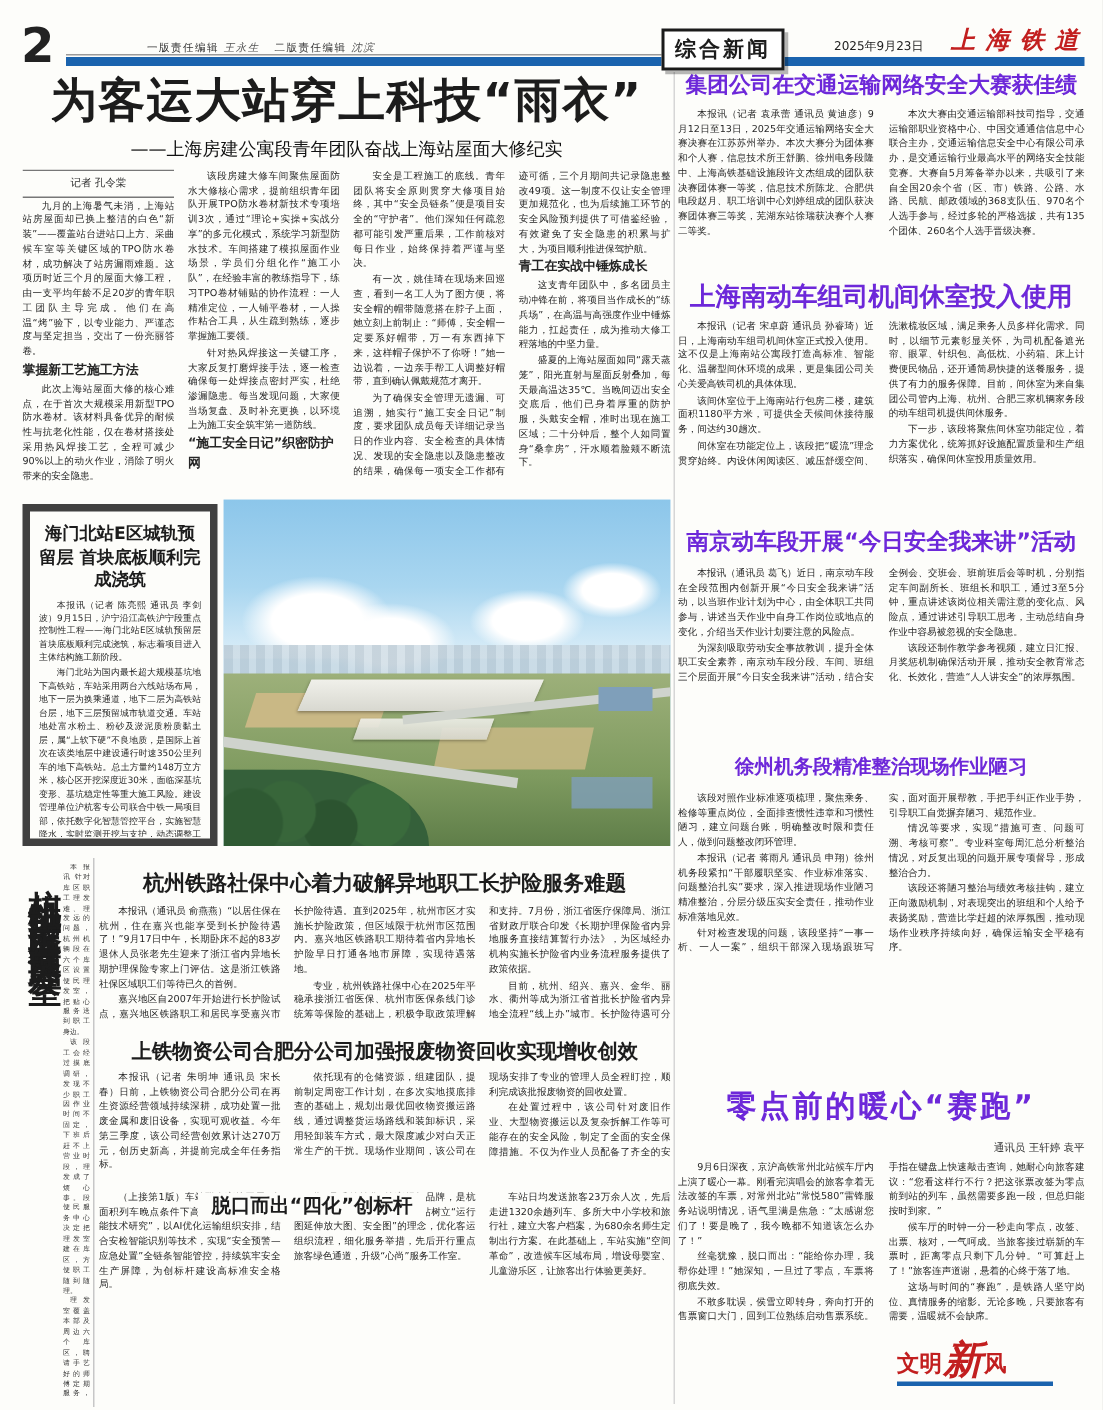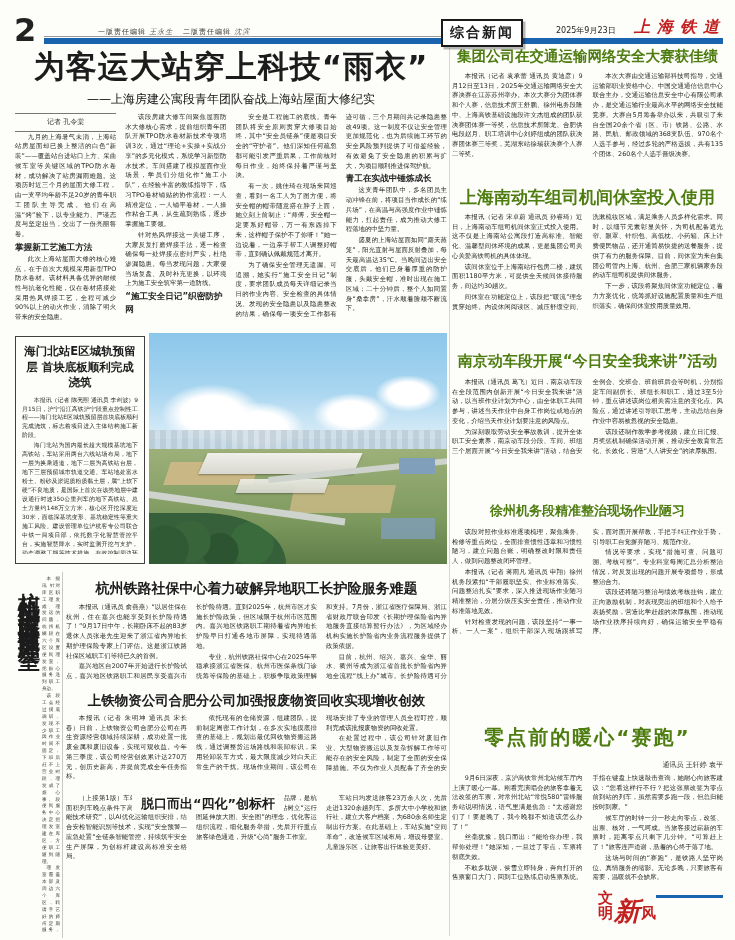--- a/index.html
+++ b/index.html
@@ -21,21 +21,21 @@
   
   #main-title{left:15px;top:46px;width:432px;text-align:center;font-size:31px;font-weight:bold;letter-spacing:1px;}
   #main-sub{left:15px;top:91px;width:432px;text-align:center;font-size:12px;color:#111;}
   .bodytext{font-size:6.4px;line-height:1.52;text-align:justify;color:#262626;overflow:hidden;}
   .bodytext p{margin:0 0 1px 0;text-indent:2em;}
   .sec-h{text-align:left;font-weight:bold;font-size:8.6px;margin:6px 0 4px 0;text-indent:0 !important;}
   .byline-box{border-top:1px solid #777;border-bottom:1px solid #777;text-align:center;
      font-size:7px;padding:3px 0;margin:0 4px 5px 4px;text-indent:0 !important;color:#333;}
   #main-body{left:15px;top:113px;width:432px;height:216px;column-count:4;column-gap:9px;}
   
-  #leftbox{left:15px;top:336px;width:130px;height:228px;border:1px solid #404040;box-sizing:border-box;
+  #leftbox{left:15px;top:336px;width:130px;height:228px;border:5px solid #404040;box-sizing:border-box;
      padding:7px 6px 5px 6px;background:#fdfdfa;}
   #leftbox h2{margin:0 0 5px 0;font-size:11.5px;line-height:1.35;text-align:center;}
   #leftbox .bodytext{font-size:5.9px;height:158px;}
   
   #photo{left:149px;top:333px;width:298px;height:231px;overflow:hidden;background:#bfe0f2;}
   .sky{position:absolute;left:0;top:0;width:100%;height:46%;
      background:linear-gradient(#8cc6ea 0%,#a9d6f0 55%,#dceef8 100%);}
   .cloud{position:absolute;background:radial-gradient(closest-side,#ffffff 60%,rgba(255,255,255,0));border-radius:50%;}
   .horizon{position:absolute;left:0;top:42%;width:100%;height:9%;
      background:repeating-linear-gradient(90deg,#b9c9d4 0 6px,#cddbe4 6px 11px);opacity:.8;}
@@ -45,24 +45,24 @@
   .station{position:absolute;background:linear-gradient(#f0f0ea,#d8d8d0);box-shadow:0 1px 2px rgba(0,0,0,.35);}
   .road{position:absolute;background:#cfd3cd;}
   .trees{position:absolute;left:0;bottom:0;width:46%;height:22%;
      background:radial-gradient(circle at 12% 70%, #2f5a33 18%, transparent 19%),
                 radial-gradient(circle at 30% 55%, #38663a 20%, transparent 21%),
                 radial-gradient(circle at 52% 75%, #2c5430 22%, transparent 23%),
                 radial-gradient(circle at 75% 60%, #3a6b3c 20%, transparent 21%),
                 #35603a;border-top-right-radius:60% 100%;}
   .bluebldg{position:absolute;background:#7f9fba;}
   
-  .r-title{left:452px;width:271px;text-align:center;font-weight:bold;color:#4d7c0f;}
+  .r-title{left:452px;width:271px;text-align:center;font-weight:bold;color:#6d28d9;}
   .r-body{left:452px;width:271px;column-count:2;column-gap:10px;}
   #wenming{left:598px;top:891px;width:125px;height:40px;background:#fdfdfa;z-index:4;
-     display:flex;flex-direction:row;align-items:flex-start;}
+     display:flex;flex-direction:column;align-items:flex-start;}
   #wenming .t{color:#c21f1f;font-weight:bold;font-size:15px;display:flex;align-items:flex-end;line-height:1;}
   #wenming .t .big{font-family:"DejaVu Serif","Liberation Serif",serif;font-style:italic;font-size:26px;
      margin:0 1px;transform:translateY(3px);}
   #wenming .ul{margin-top:4px;width:104px;height:3px;background:#1a63ae;}
   
   #vert-rule{left:62px;top:572px;width:1px;height:366px;background:#c7c7c7;}
   #col-rule-right{left:449px;top:48px;width:1px;height:888px;background:#d6d6d6;}
   #vert-title{left:5px;top:574px;width:35px;height:360px;writing-mode:vertical-rl;
      font-size:22px;font-weight:bold;letter-spacing:4px;line-height:1.0;text-align:start;}
   #vert-body{left:42px;top:576px;width:18px;height:356px;font-size:4.6px;line-height:1.5;

